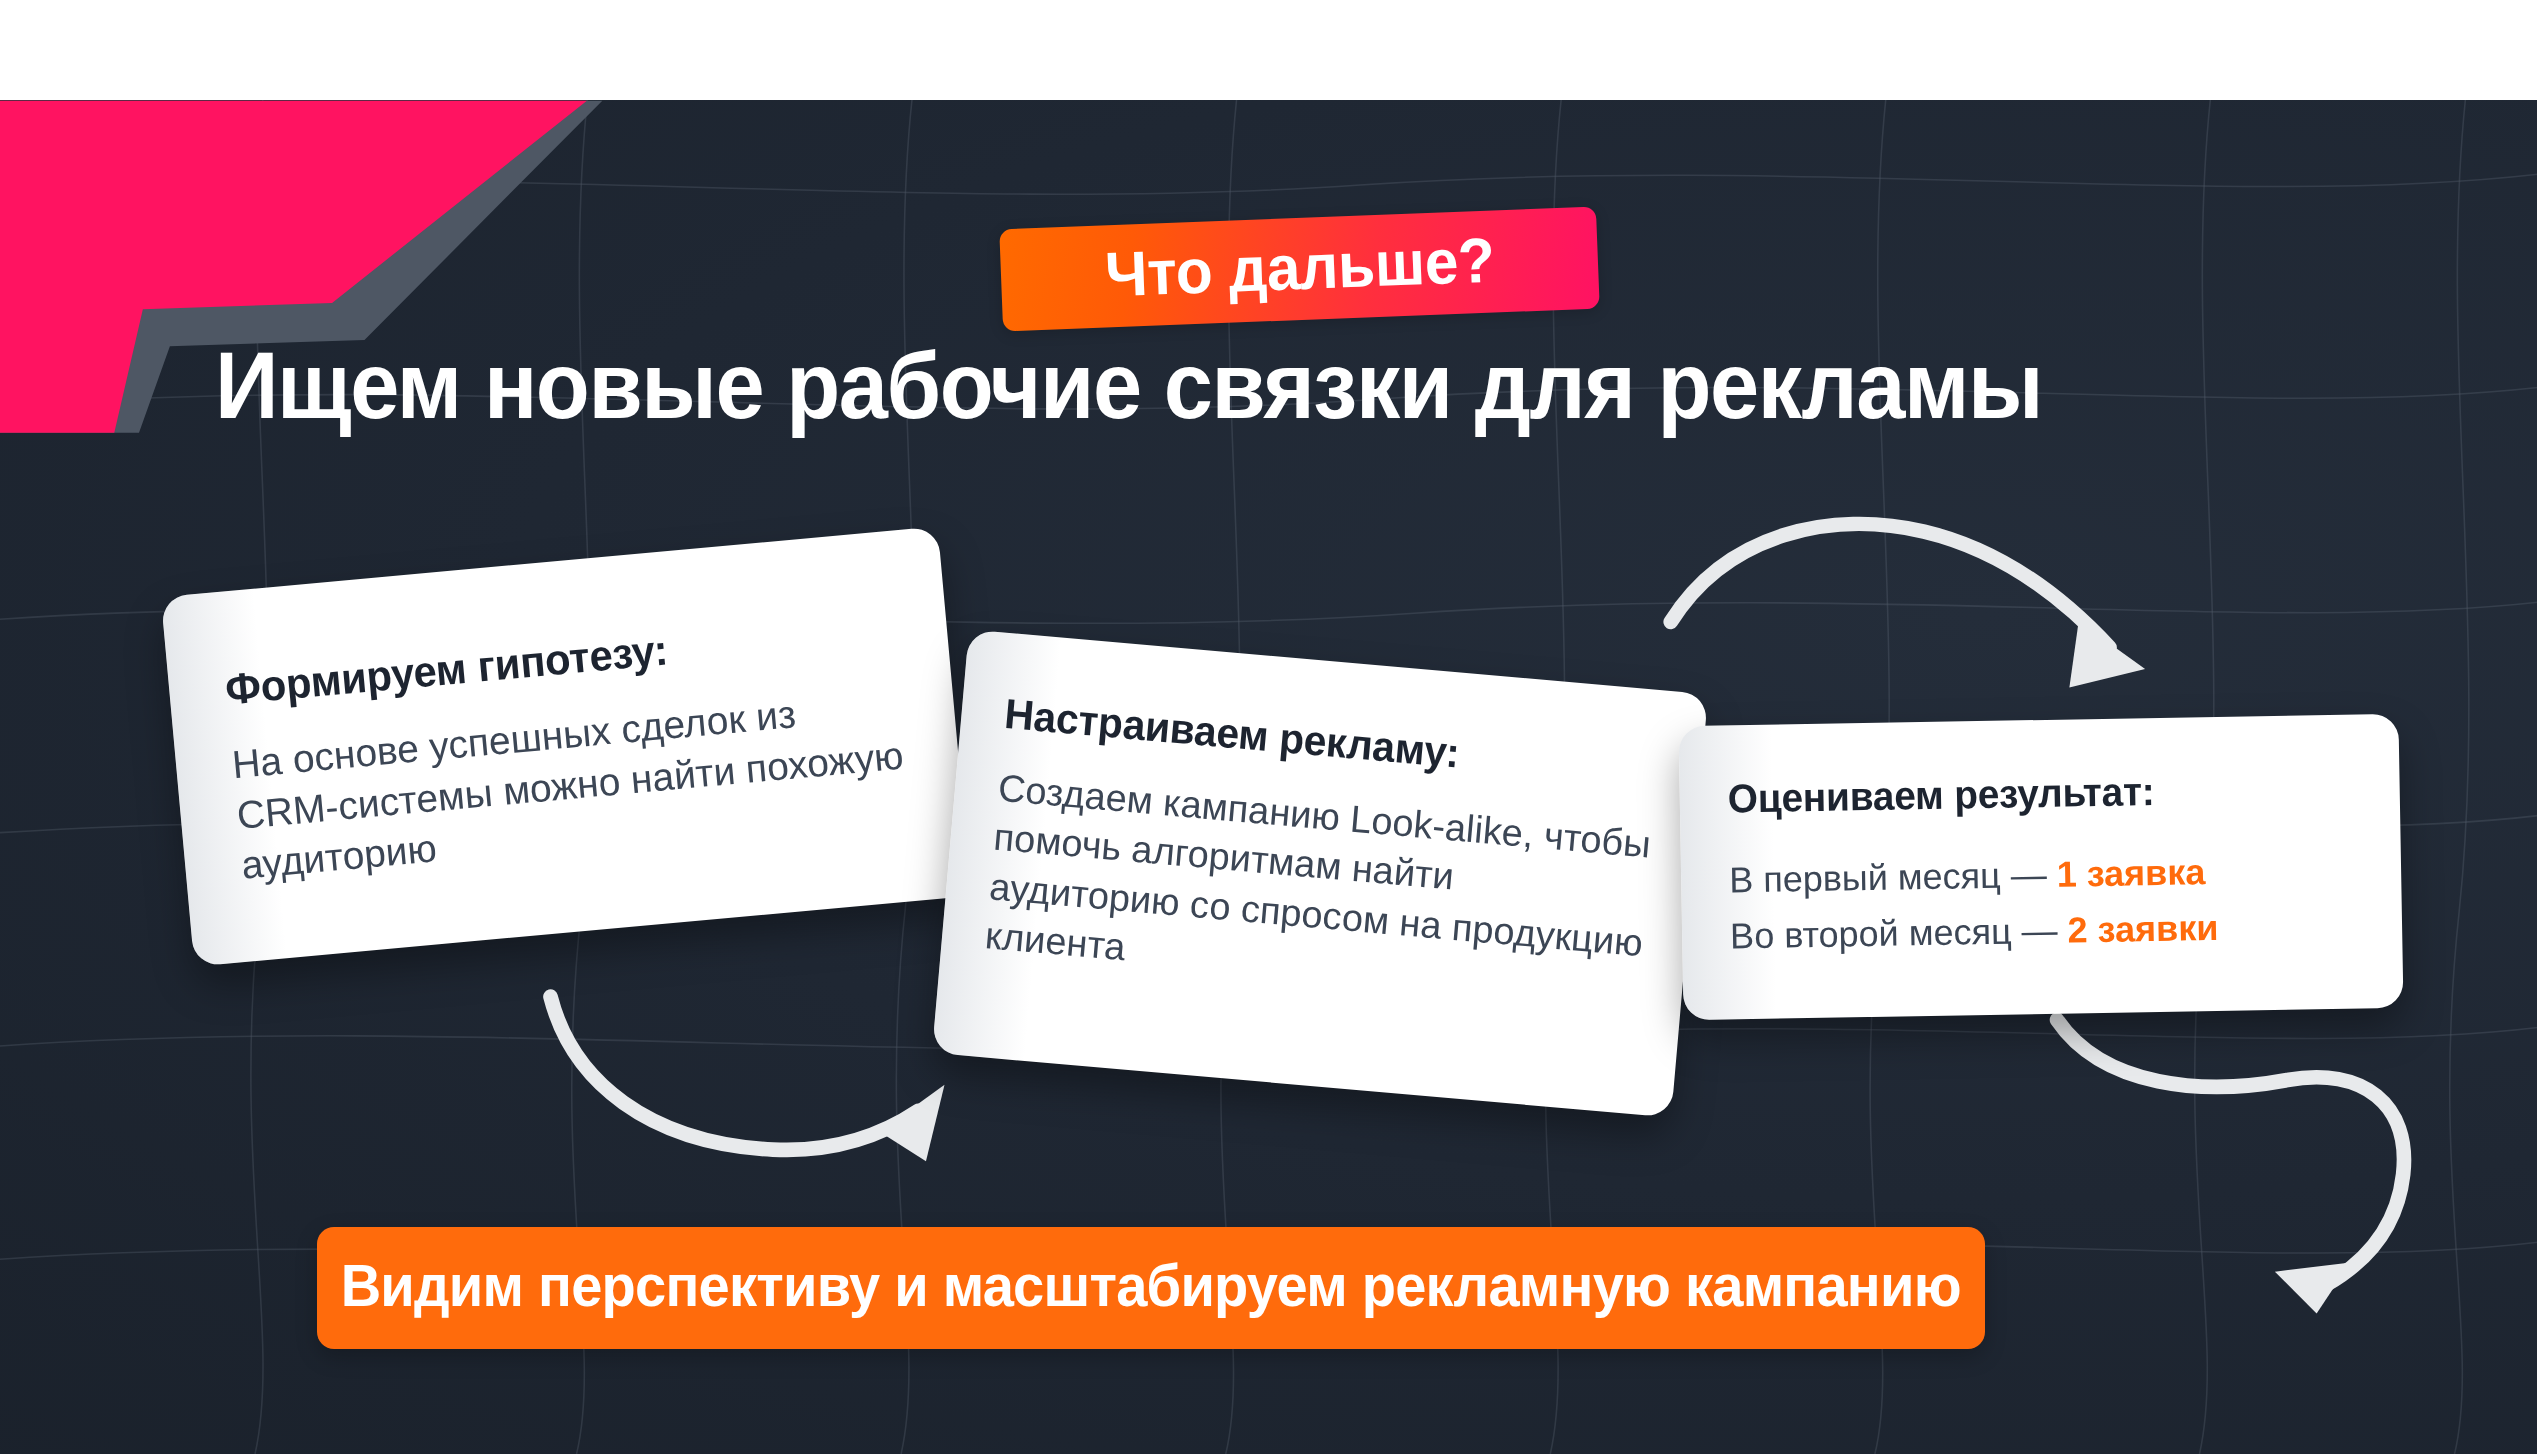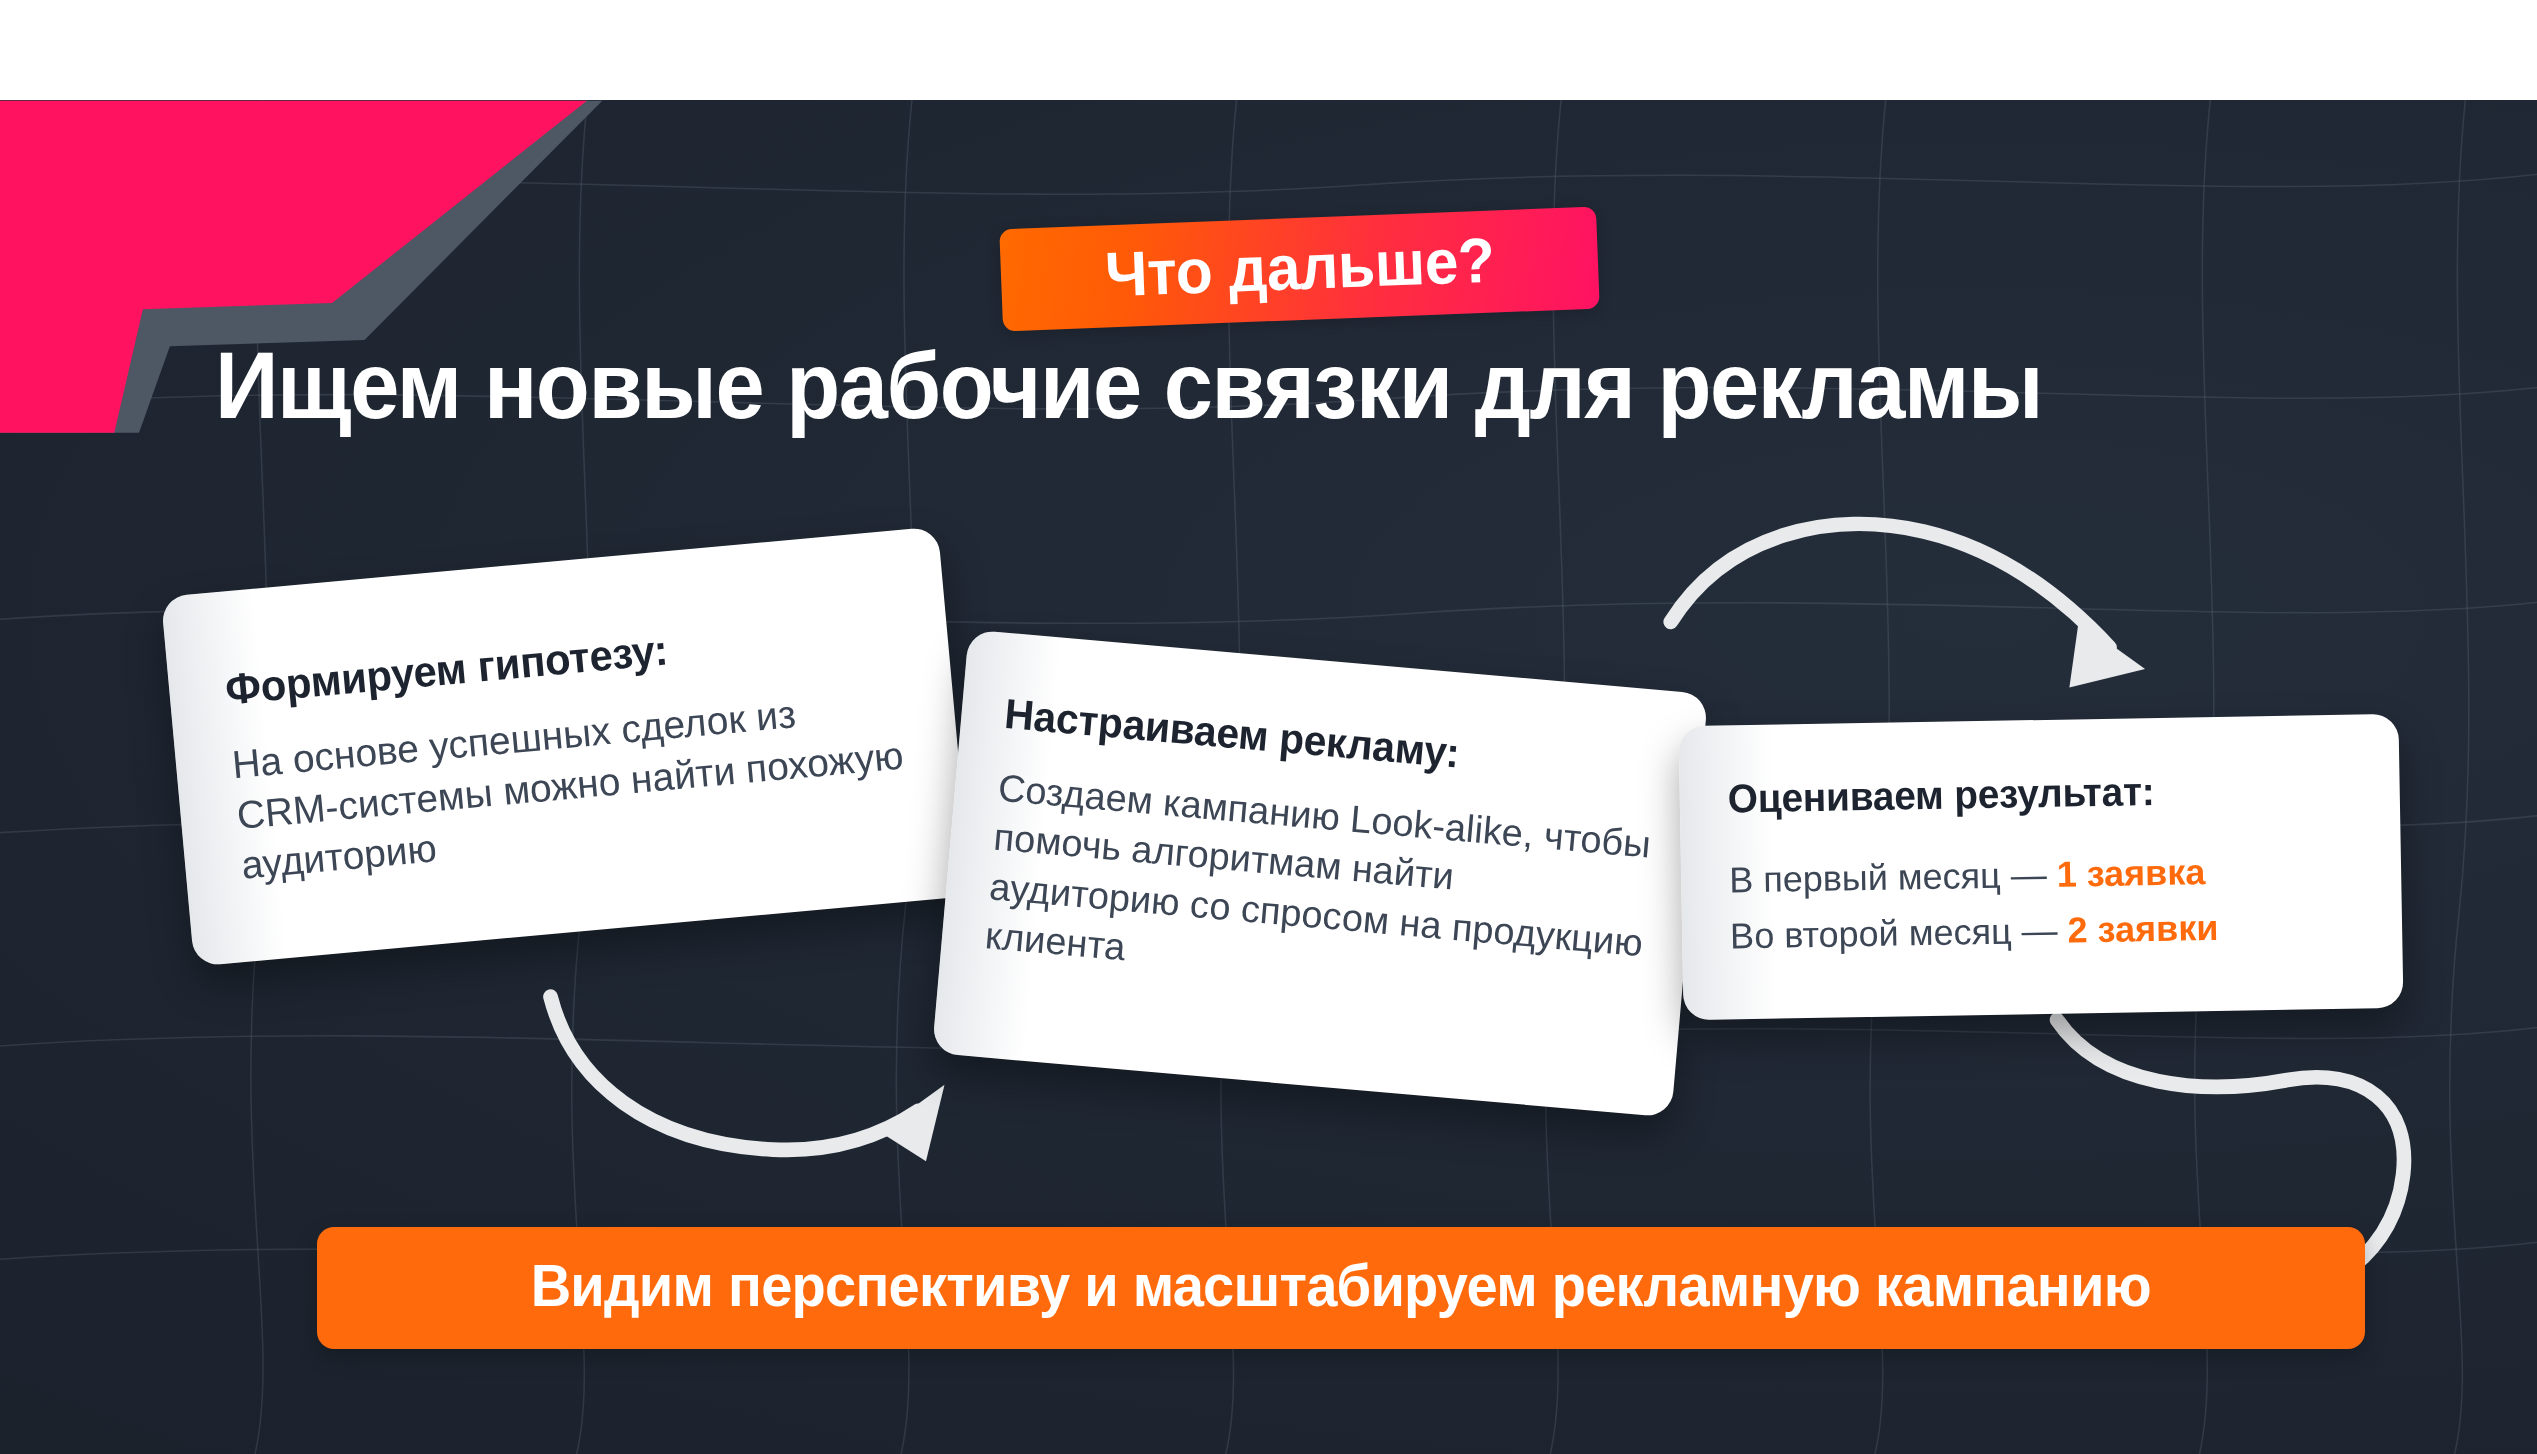--- a/index.html
+++ b/index.html
@@ -82,21 +82,21 @@
   #card3 .card-body{font-size:36px;line-height:1.56;}
   #card3 .accent{color:#ff6b0c;font-weight:700;}
 
   
   .arrows{position:absolute;left:0;top:0;width:2538px;height:1454px;pointer-events:none;}
   .arrows path.stroke{fill:none;stroke:#e8eaec;stroke-width:19;stroke-linecap:round;}
   .arrows polygon{fill:#e8eaec;}
 
   
   .banner{
-    position:absolute;left:317px;top:1227px;width:2048px;height:122px;
+    position:absolute;left:317px;top:1227px;width:1668px;height:122px;
     background:#ff6b0c;border-radius:17px;
     display:flex;align-items:center;justify-content:center;
     box-shadow:0 7.7px 21.6px rgba(0,0,0,.22);
   }
   .banner span{
     color:#ffffff;font-size:59px;font-weight:700;letter-spacing:-0.8px;
     white-space:nowrap;transform:scaleX(.95);line-height:1;margin-top:-2.3px;
     font-family:"Liberation Sans",sans-serif;
   }
 </style>

